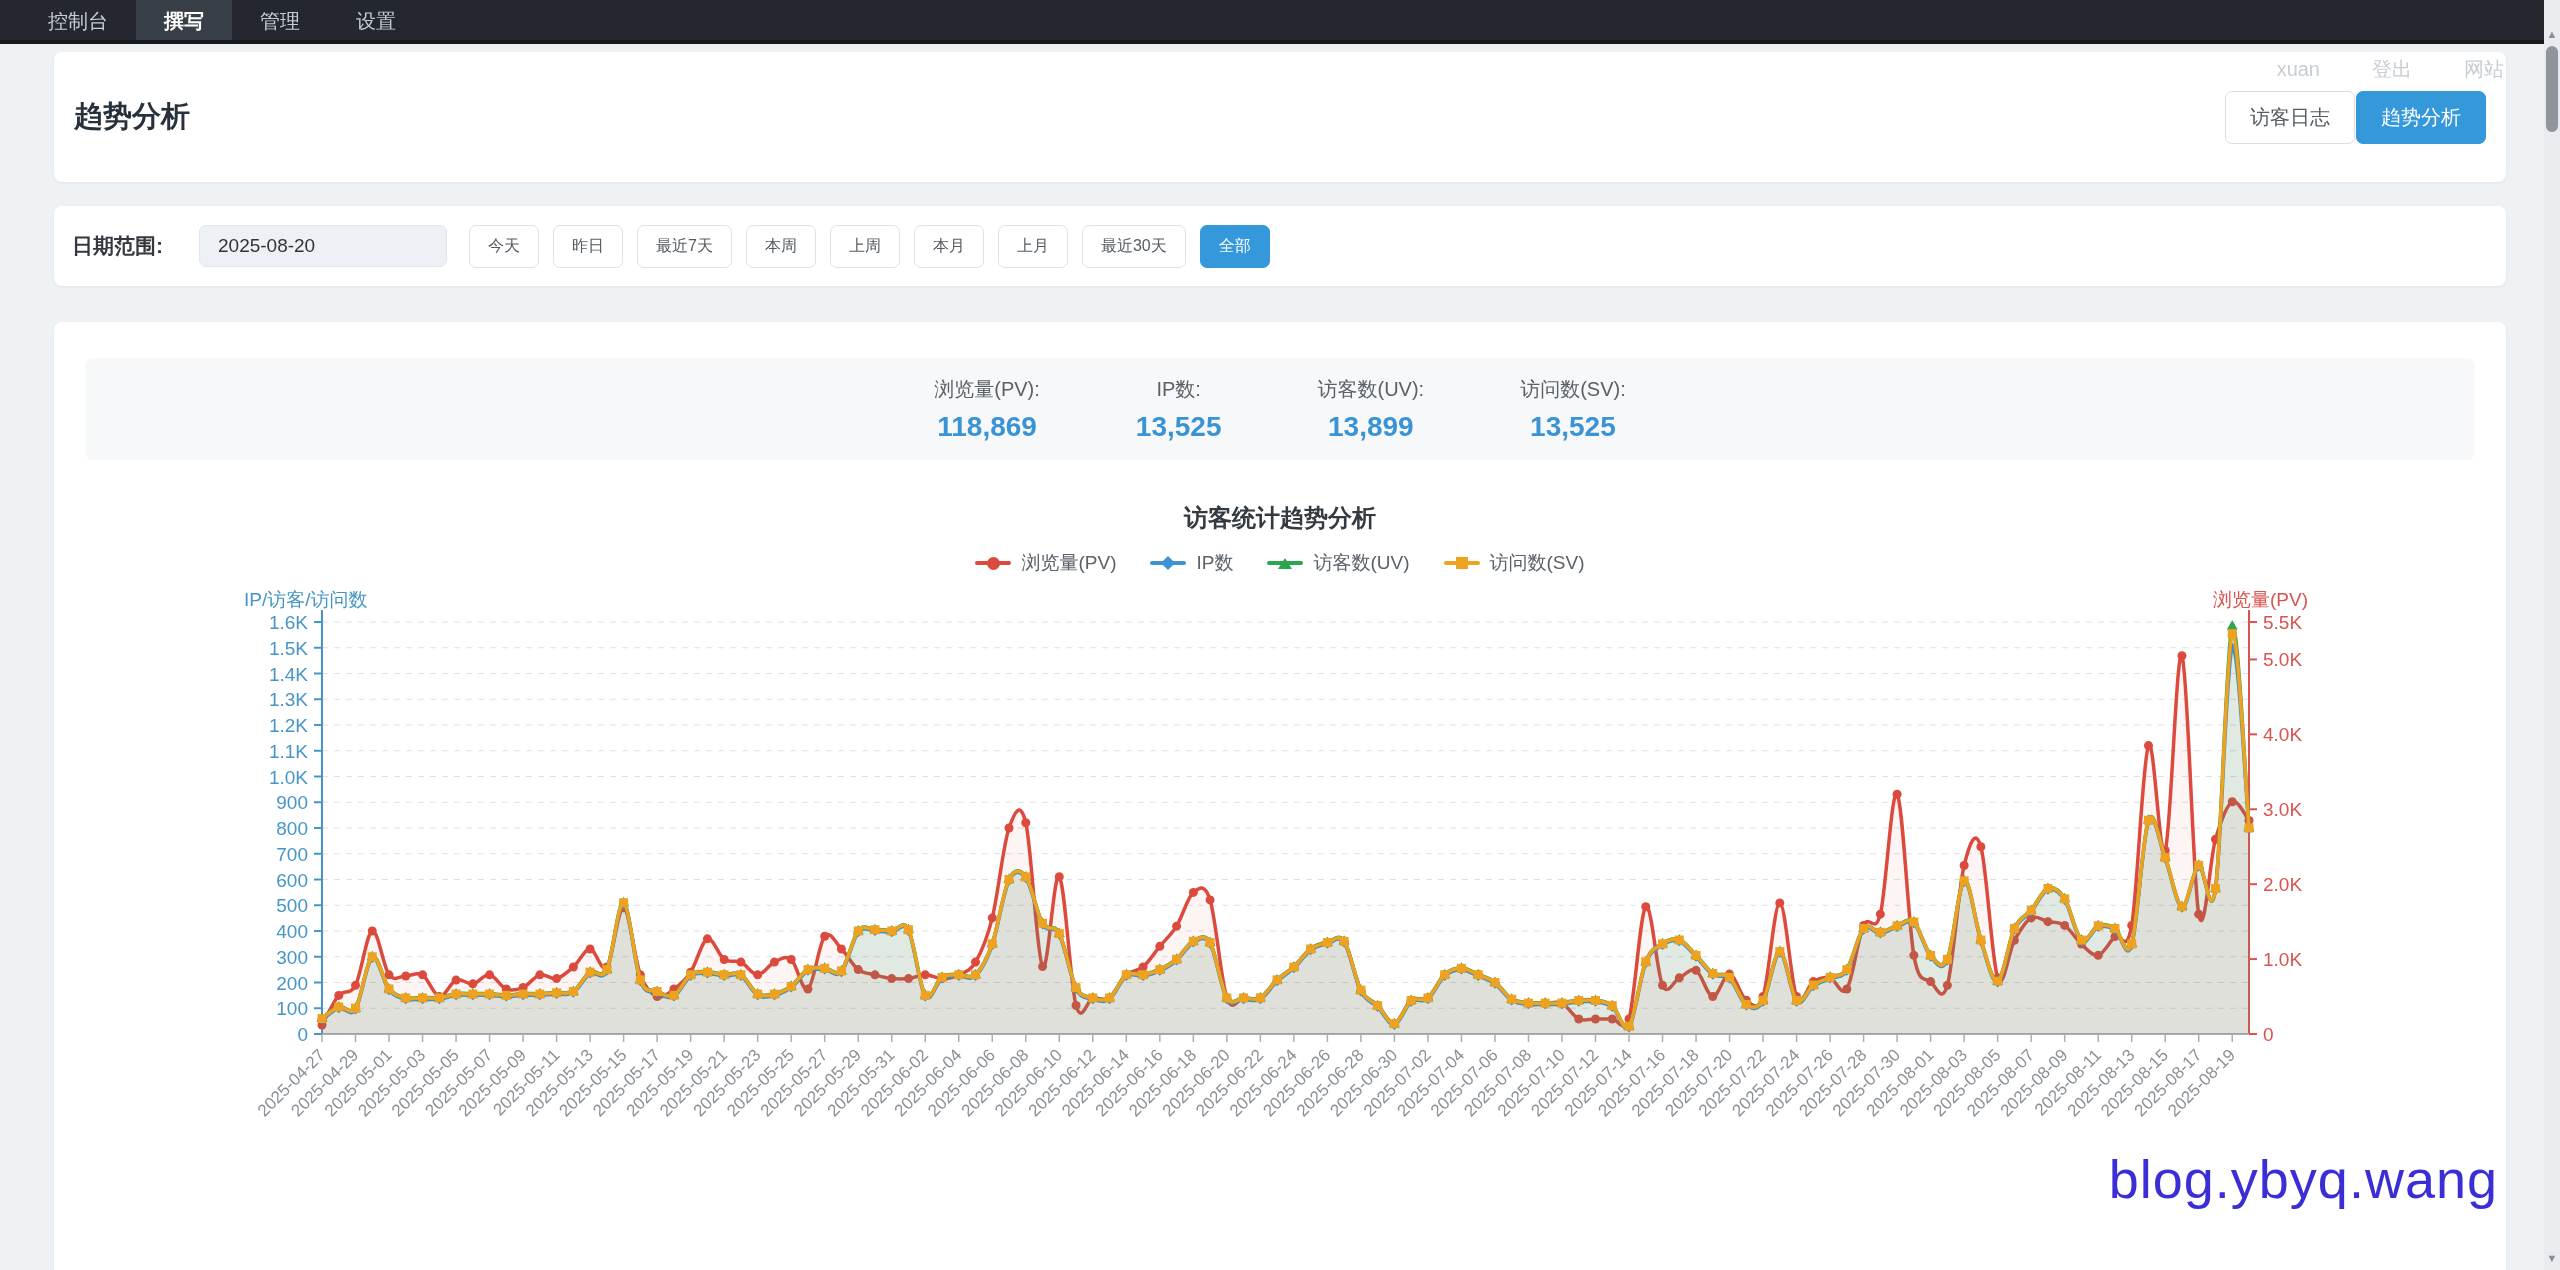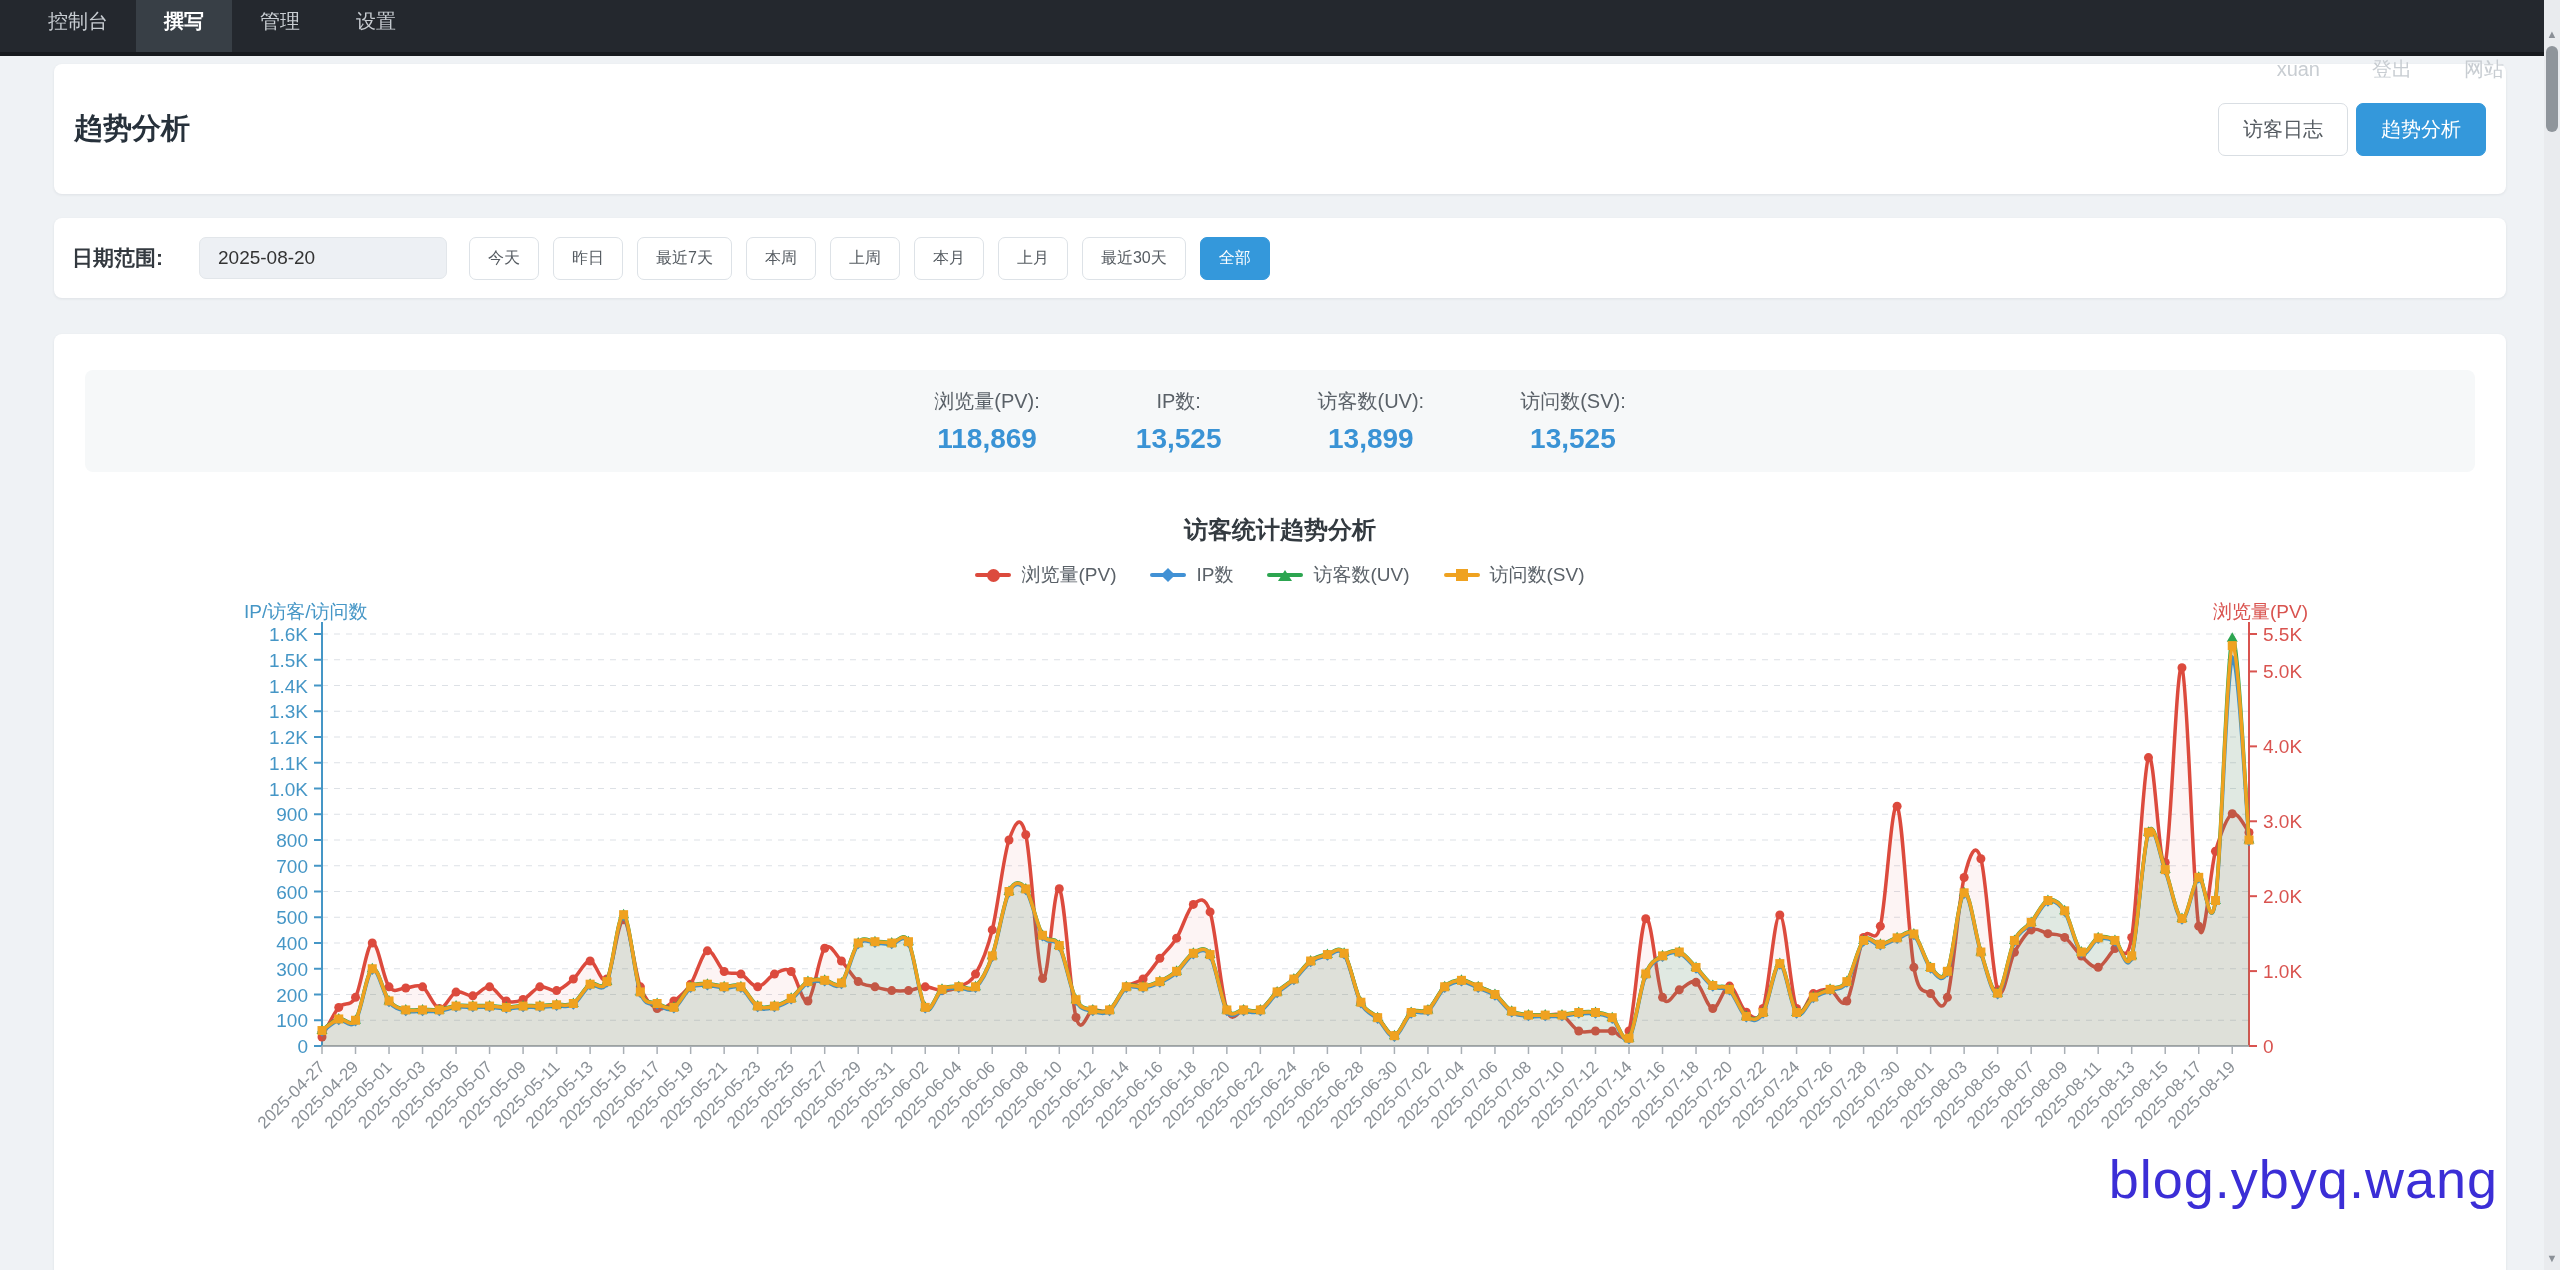--- a/index.html
+++ b/index.html
@@ -1,33 +1,33 @@
 <!DOCTYPE html>
 <html><head>
 <meta charset="utf-8">
 <style>
   * { margin:0; padding:0; box-sizing:border-box; }
   html,body { width:2560px; height:1270px; overflow:hidden; background:#eff2f5;
     font-family:"Liberation Sans","DejaVu Sans",sans-serif; }
 
   
-  .topnav { height:56px; background:#24282e; display:flex; align-items:stretch;
+  .topnav { height:44px; background:#24282e; display:flex; align-items:stretch;
     border-bottom:4px solid #171a1e; padding-left:20px; position:relative; z-index:5; }
   .nav-item { color:#c8cdd2; font-size:20px; line-height:42px; padding:0 28px; cursor:pointer; }
   .nav-item.active { background:#383f46; color:#ffffff; font-weight:bold; }
   .nav-right { margin-left:auto; display:flex; margin-right:30px; }
   .nav-right .nav-item { padding:0 26px;margin-top:48px; }
 
   
   .page { padding:8px 54px 0 54px; }
   .card { background:#ffffff; border-radius:8px; box-shadow:0 1px 3px rgba(30,40,50,.08); }
   .card.header-card { height:130px; display:flex; align-items:center;
     justify-content:space-between; padding:0 20px; }
   .page-title { font-size:29px; font-weight:bold; color:#27313b; }
-  .hdr-buttons { display:flex; gap:8px;padding-left:20px; }
+  .hdr-buttons { display:flex; gap:1px;padding-left:20px; }
   .btn { border:1px solid #d9dee3; background:#fff; color:#555b61; font-size:20px;
     border-radius:7px; padding:12px 24px; cursor:pointer; }
   .btn.primary { background:#3498db; border-color:#3498db; color:#fff; }
 
   .card.filter-card { height:80px; margin-top:24px; display:flex; align-items:center;
     padding:0 18px; }
   .filter-label { font-size:21px; font-weight:bold; color:#33393f; margin-right:36px; }
   .date-input { width:248px; height:42px; background:#edf0f4; border:1px solid #e2e6ea;
     border-radius:7px; font-size:19px; color:#333; padding:9px 18px;
     font-family:inherit; outline:none; }

